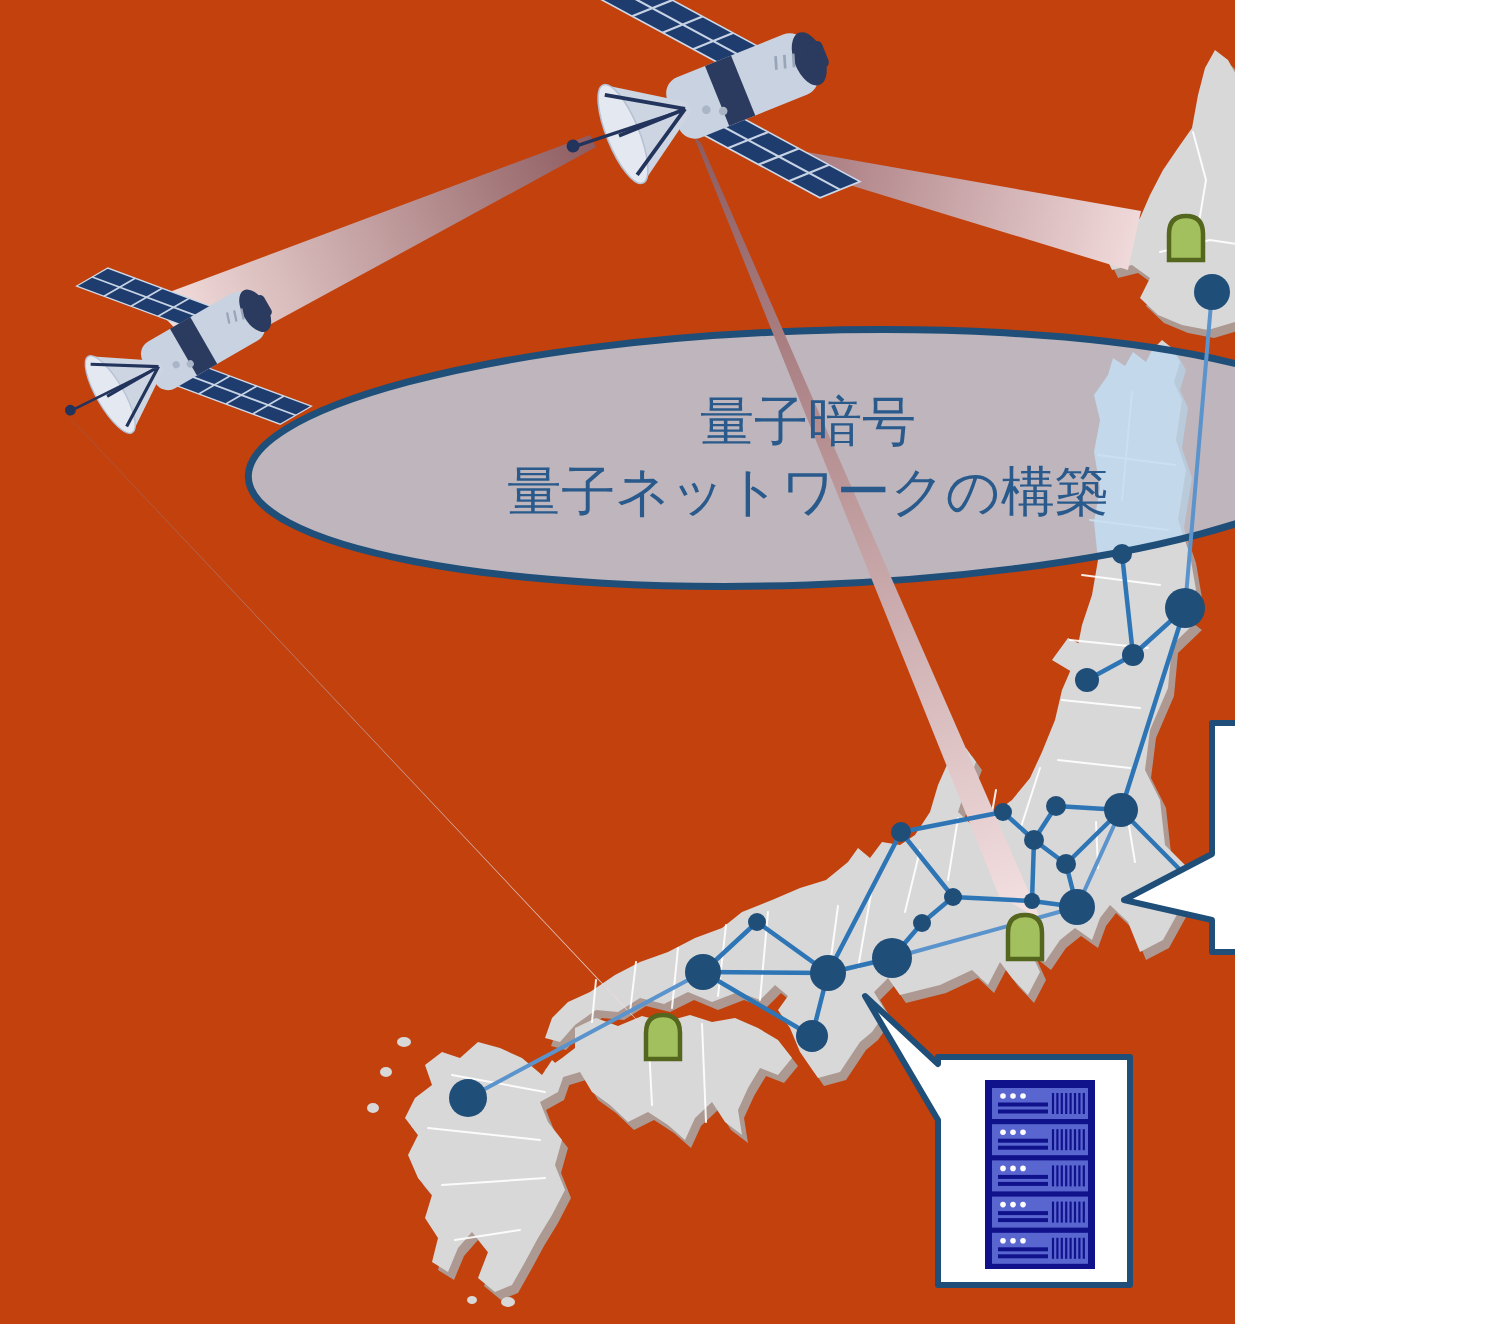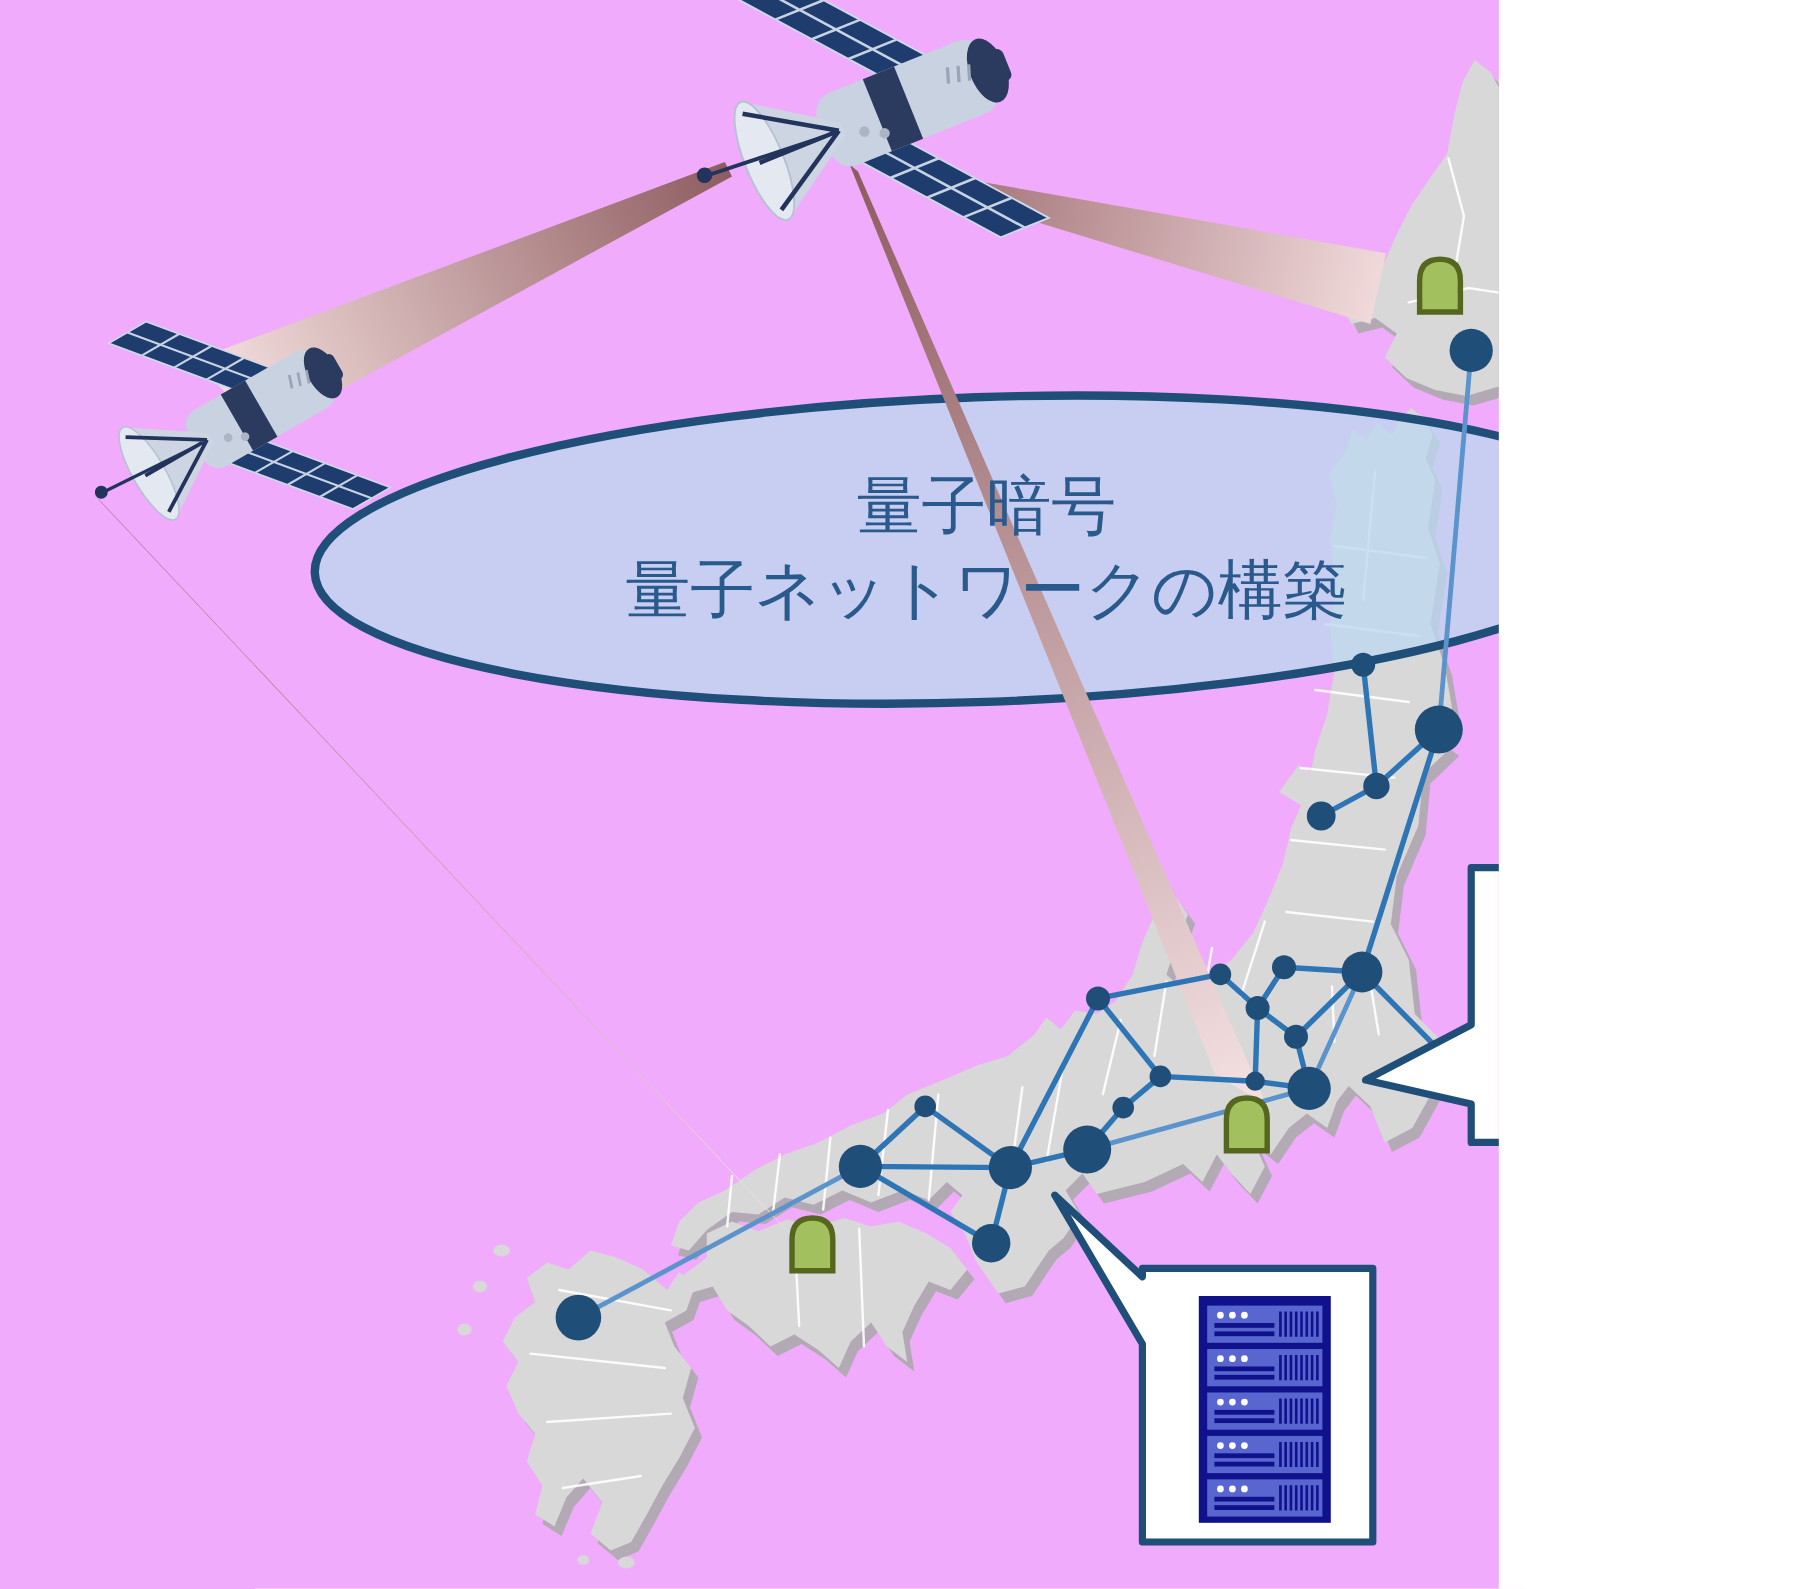--- a/index.html
+++ b/index.html
@@ -1,17 +1,17 @@
 <!DOCTYPE html>
 <html><head>
 <meta charset="utf-8">
 <style>
   html,body{margin:0;padding:0;background:#ffffff;}
-  .stage{position:relative;width:1235px;height:1324px;background:#f0abfc;overflow:hidden;
-         font-family:"Liberation Sans","DejaVu Sans",sans-serif;padding-left:14px;}
+  .stage{position:relative;width:1235px;height:1324px;background:#c2410c;overflow:hidden;
+         font-family:"Liberation Sans","DejaVu Sans",sans-serif;}
   svg{display:block;}
   text.bubble-label{font-family:"Liberation Sans","DejaVu Sans",sans-serif;
        font-size:54px;fill:#2a5a8c;text-anchor:middle;}
 </style>
 </head>
 <body>
 
 <div class="stage">
 <svg width="1500" height="1324" viewBox="0 0 1500 1324">
   <defs>

